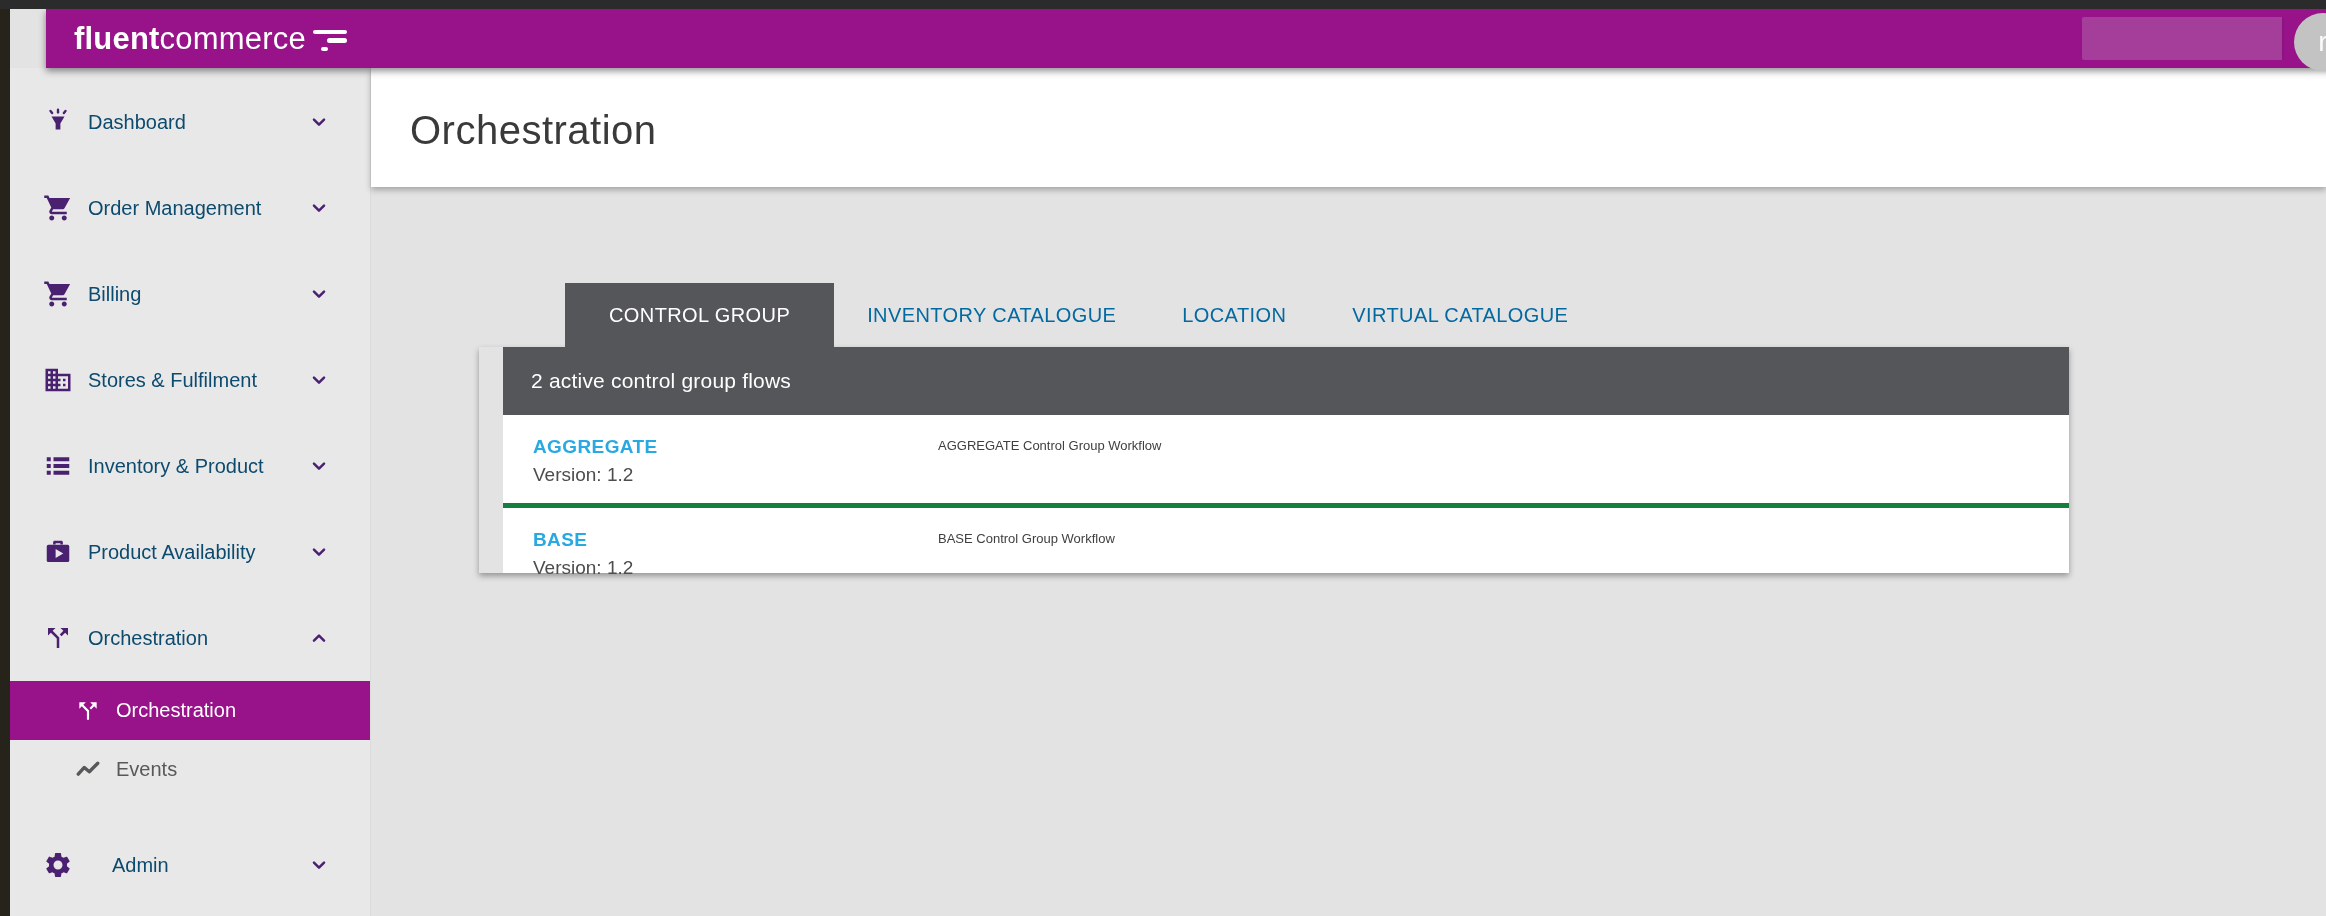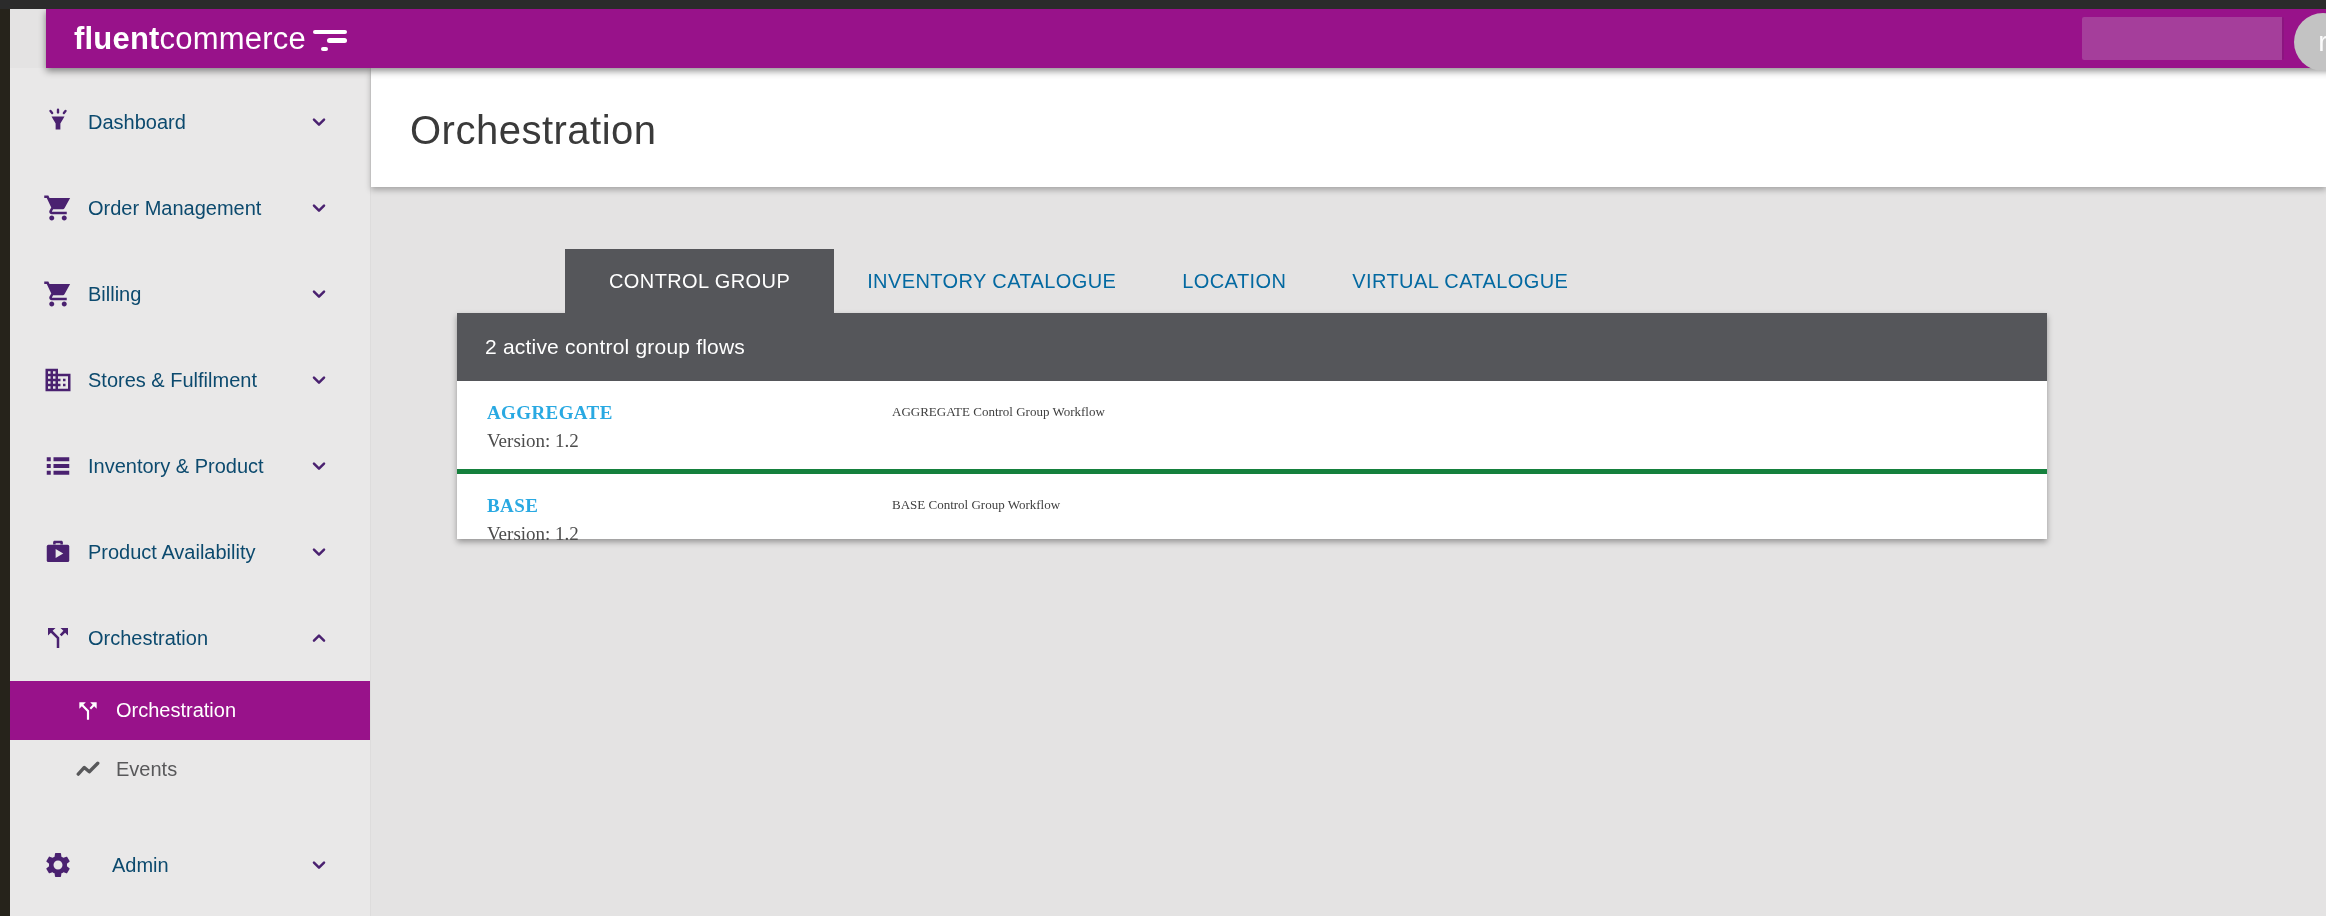--- a/index.html
+++ b/index.html
@@ -48,30 +48,30 @@
 
   
   .main { position:absolute; left:371px; top:68px; width:1955px; height:848px; }
   .page-header { position:absolute; left:0; top:0; width:100%; height:119px; background:#FFFFFF;
                  box-shadow:0 3px 6px rgba(0,0,0,0.28); z-index:20;
                  display:flex; align-items:center; padding-left:39px; }
   .page-title { font-size:40px; font-weight:300; color:#3A3A3A; letter-spacing:0.5px; padding-top:6px; }
   .content { position:absolute; left:0; top:119px; width:100%; height:729px; background:#E4E3E3; z-index:5; }
 
   
-  .tabs { display:flex; margin-left:194px; padding-top:62px; height:126px; align-items:flex-end; }
+  .tabs { display:flex; margin-left:194px; padding-top:62px; height:160px; align-items:flex-end; }
   .tab { height:64px; display:flex; align-items:center; font-size:20px; letter-spacing:0.4px;
          color:#0369a1; padding:0 33px; cursor:pointer; white-space:nowrap; }
   .tab.active { background:#55565A; color:#FFFFFF; padding:0 44px; }
 
   
-  .panel { width:1590px; margin-left:86px; box-shadow:0 3px 6px rgba(0,0,0,0.35); }
+  .panel { width:1590px; margin-left:108px; box-shadow:0 3px 6px rgba(0,0,0,0.35);padding-left:24px; }
   .panel-header { height:68px; background:#55565A; color:#FFFFFF; font-size:21px;
                   display:flex; align-items:center; padding-left:28px; letter-spacing:0.2px; }
-  .flow-row { position:relative; background:#FFFFFF;font-family:Liberation Serif, serif; }
+  .flow-row { position:relative; background:#FFFFFF; }
   .flow-row.r1 { height:88px; }
   .flow-row.r2 { height:70px; border-top:5px solid #15803d; }
   .flow-code { position:absolute; left:30px; top:21px; font-size:19px; font-weight:bold;
                color:#29A9E2; letter-spacing:0.4px; cursor:pointer; text-decoration:none; }
   .flow-version { position:absolute; left:30px; top:49px; font-size:19px; color:#4D4D4D; }
   .flow-name { position:absolute; left:435px; top:23px; font-size:13px; color:#404040; }
 </style>
 </head>
 <body>
 

